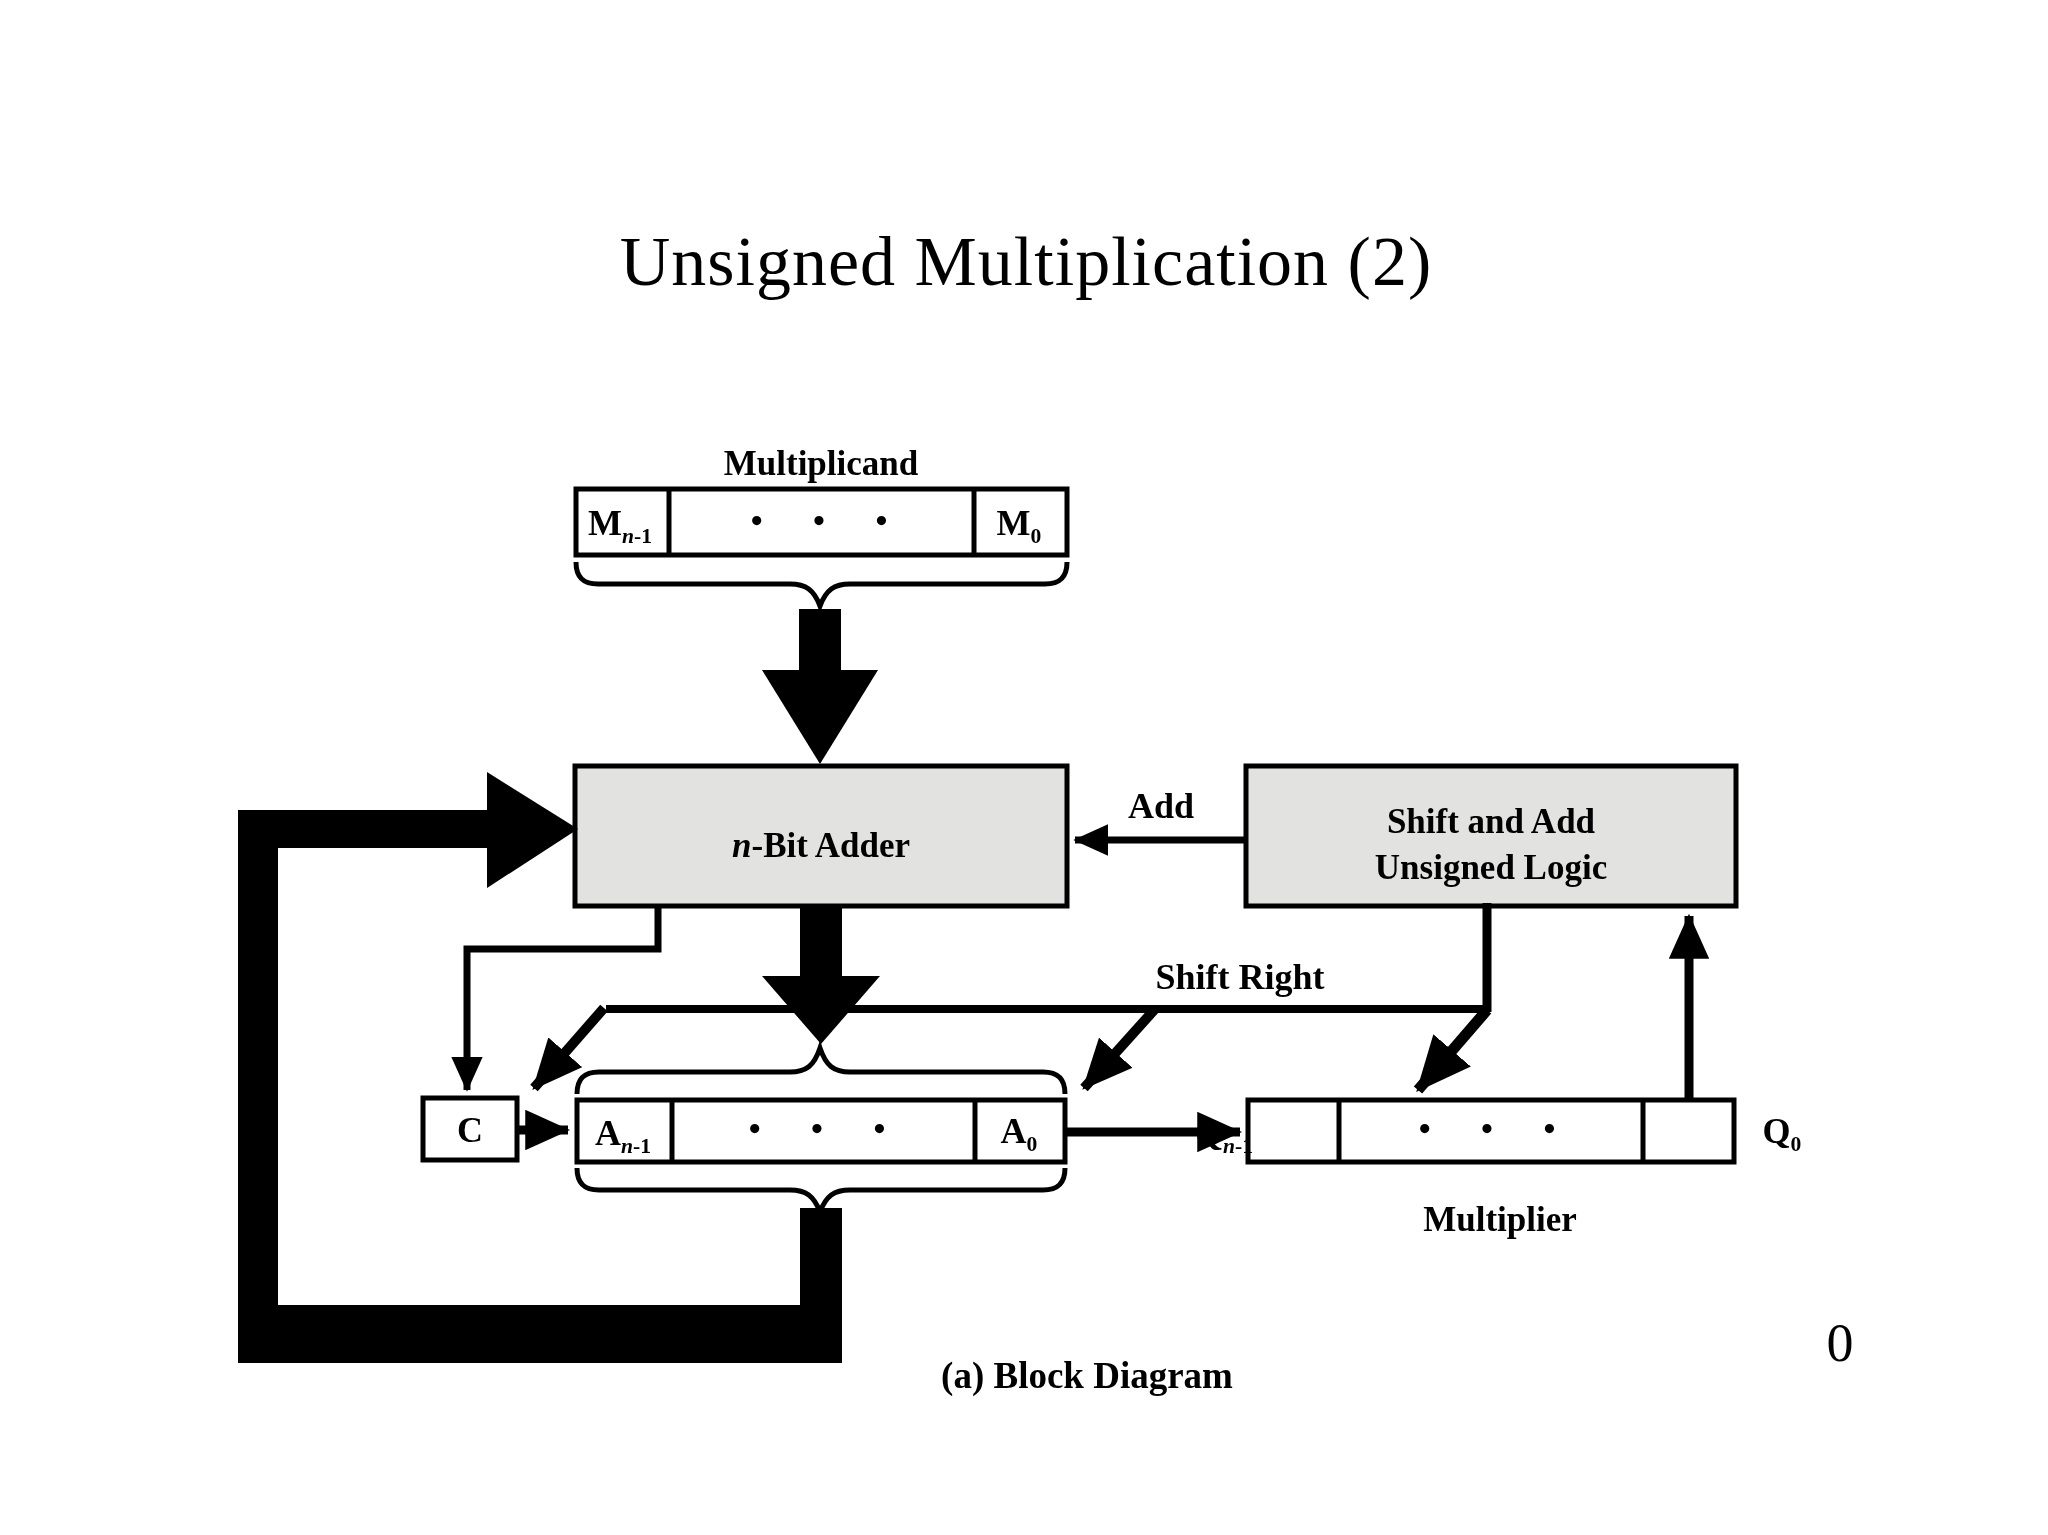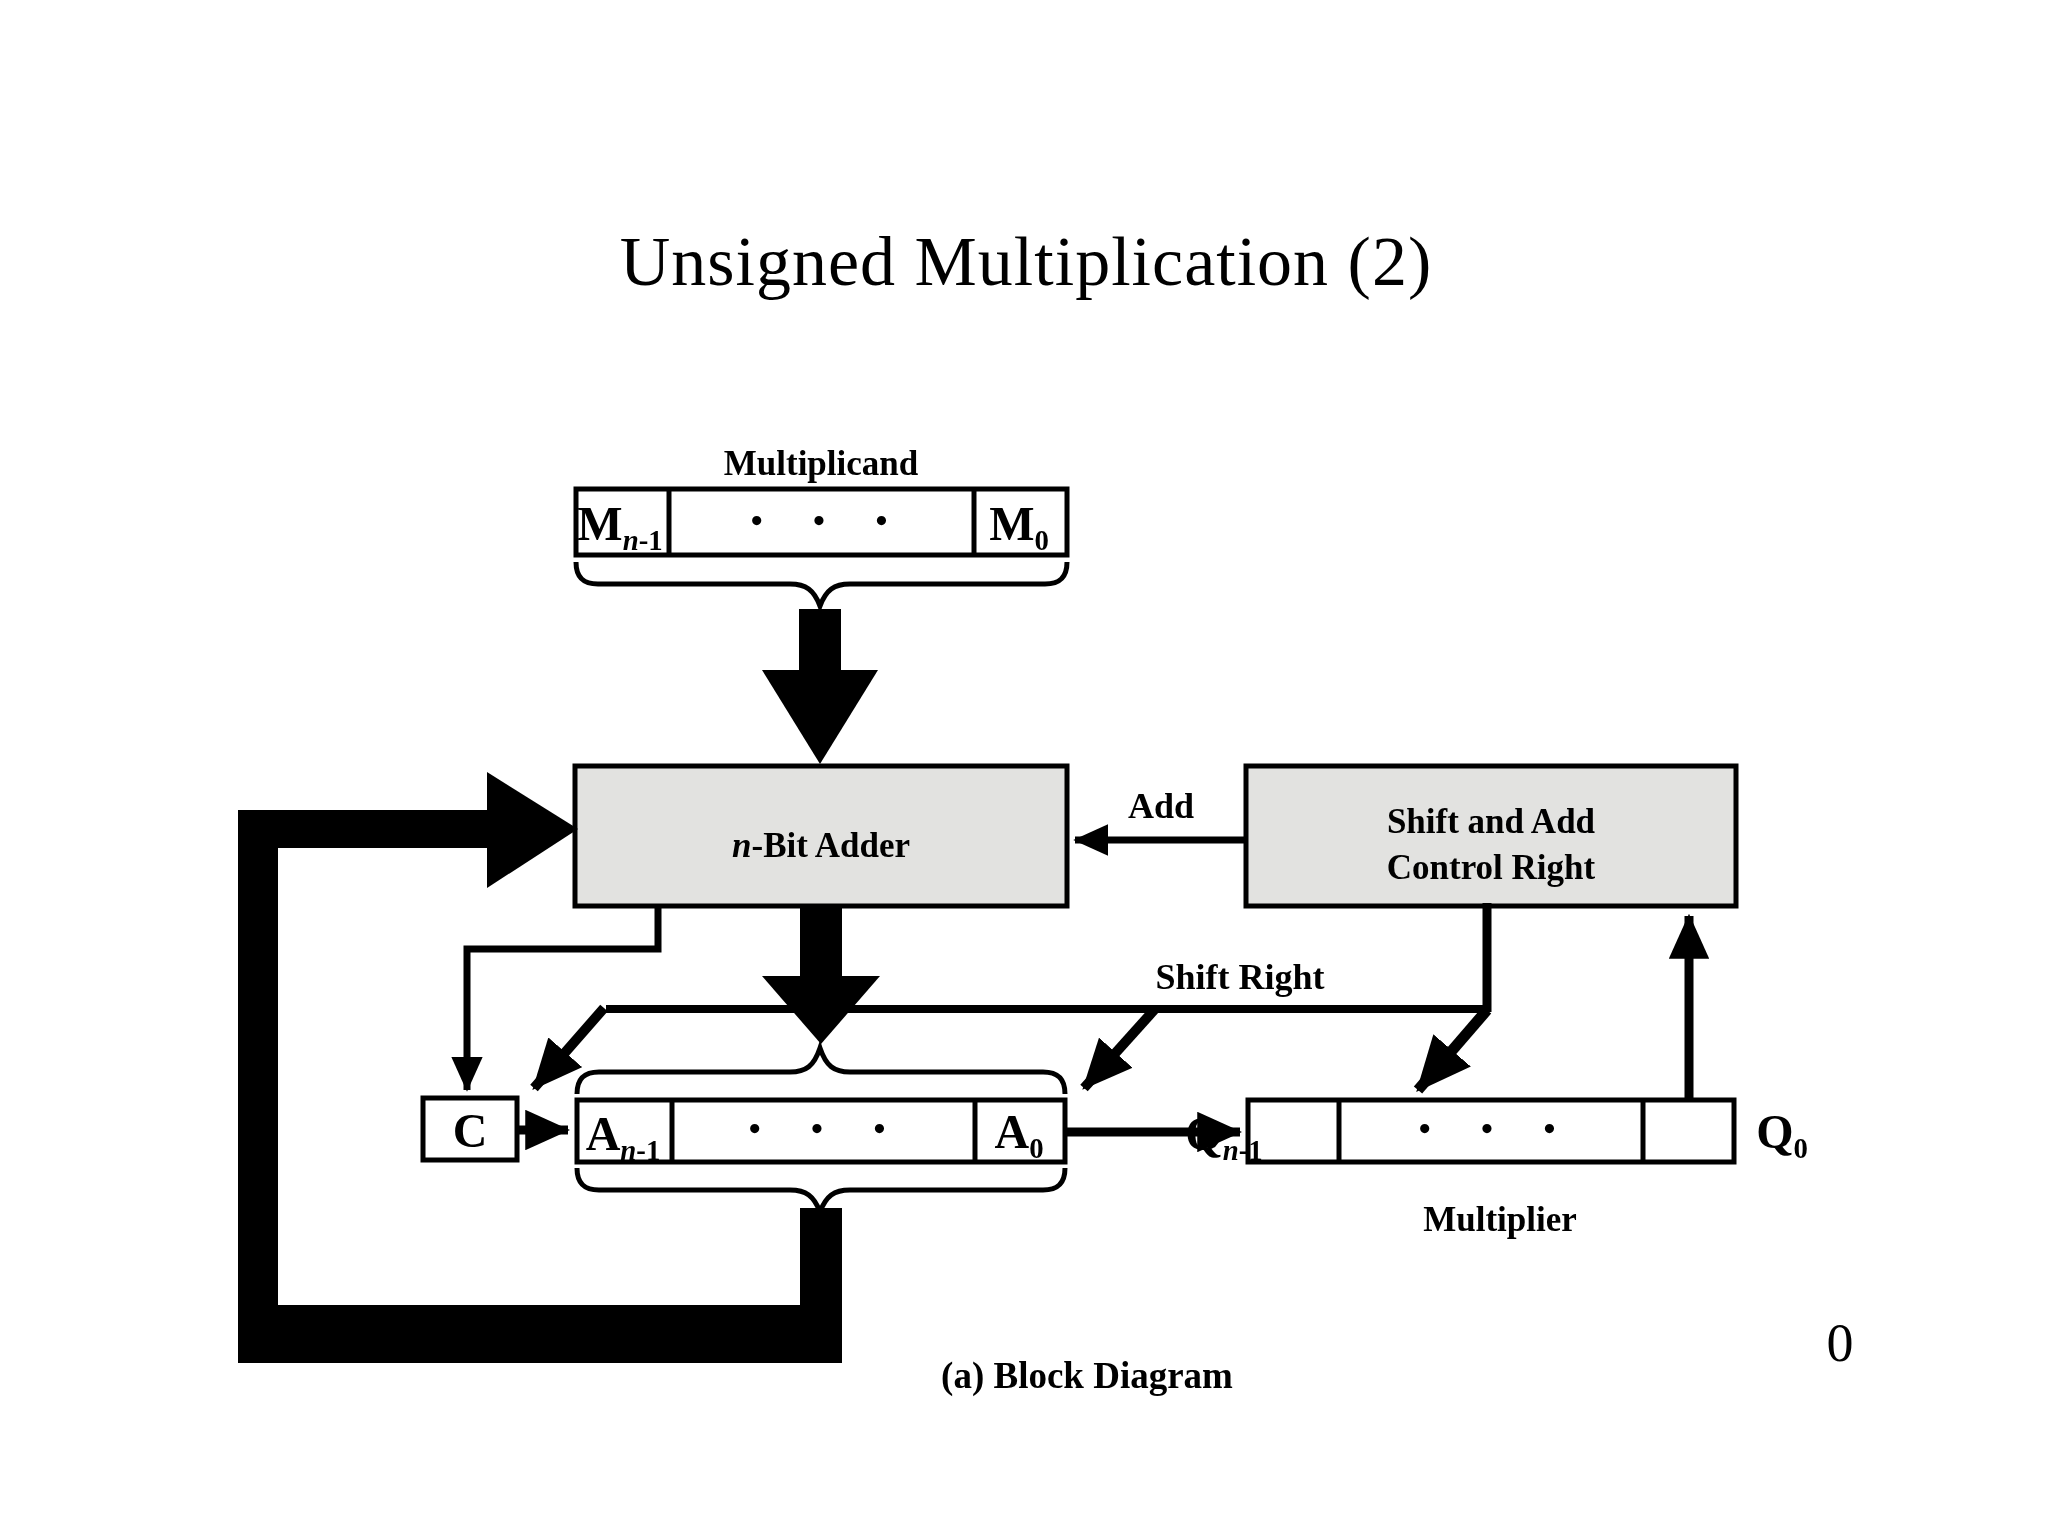--- a/index.html
+++ b/index.html
@@ -14,21 +14,21 @@
   .gfx{position:absolute;left:0;top:0;width:2048px;height:1535px;}
   .t{
     position:absolute;
     transform:translate(-50%,-50%);
     white-space:nowrap;
     color:#000;
   }
   .title{font-size:70px;font-weight:400;letter-spacing:1px;}
   .lbl{font-size:35px;font-weight:700;margin-top:8px;}
   .sig{font-size:36px;font-weight:700;}
-  .cell{font-size:48px;font-weight:700;}
+  .cell{font-size:36px;font-weight:700;}
   .cell sub, .lbl sub{font-size:0.6em;line-height:0;}
   .cell i, .lbl i{font-style:italic;}
   .dots{font-size:34px;font-weight:700;word-spacing:38px;letter-spacing:2px;}
   .ctrl{
     display:flex;flex-direction:column;align-items:center;
     line-height:1.32;text-align:center;
   }
   .caption{font-size:37px;font-weight:700;margin-left:38px;}
   .pagenum{font-size:54px;font-weight:400;}
 </style>
@@ -109,21 +109,21 @@
   <div class="t lbl" style="left:821px;top:456px">Multiplicand</div>
 
   <div class="t cell" style="left:620px;top:523px"><span>M</span><sub><i>n</i><span>-1</span></sub></div>
   <div class="t dots" style="left:820px;top:521px">• • •</div>
   <div class="t cell" style="left:1019px;top:523px"><span>M</span><sub><i></i><span>0</span></sub></div>
 
   <div class="t lbl" style="left:821px;top:838px"><i>n</i><span>-Bit Adder</span></div>
 
   <div class="t lbl ctrl" style="left:1491px;top:837px">
     <div>Shift and Add</div>
-    <div>Control Right</div>
+    <div>Unsigned Logic</div>
   </div>
 
   <div class="t sig" style="left:1161px;top:806px">Add</div>
   <div class="t sig" style="left:1240px;top:977px">Shift Right</div>
 
   <div class="t cell" style="left:470px;top:1130px">C</div>
 
   <div class="t cell" style="left:623px;top:1133px"><span>A</span><sub><i>n</i><span>-1</span></sub></div>
   <div class="t dots" style="left:818px;top:1129px">• • •</div>
   <div class="t cell" style="left:1019px;top:1131px"><span>A</span><sub><i></i><span>0</span></sub></div>

